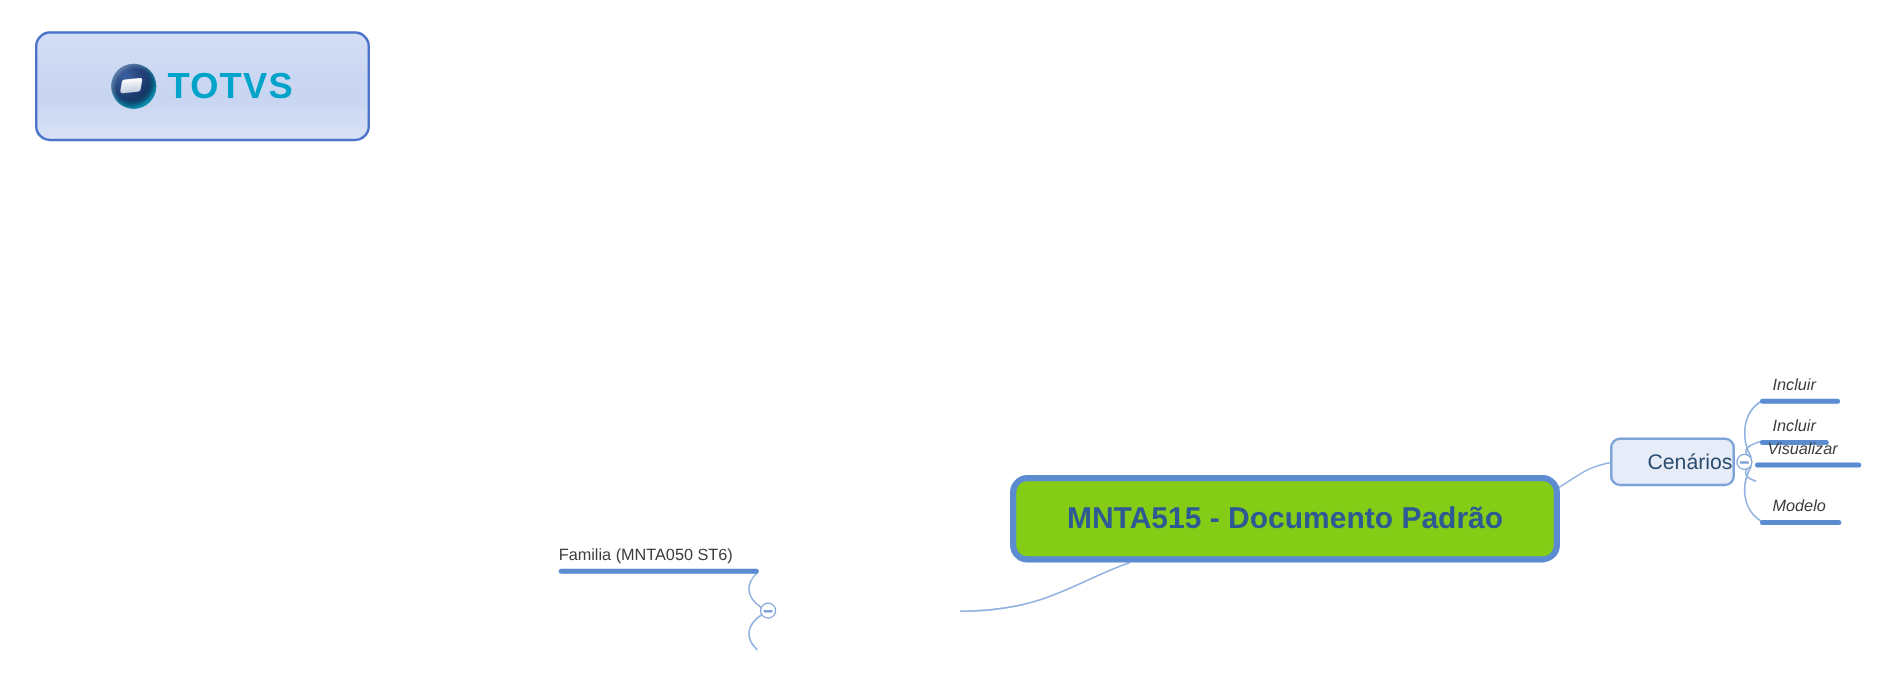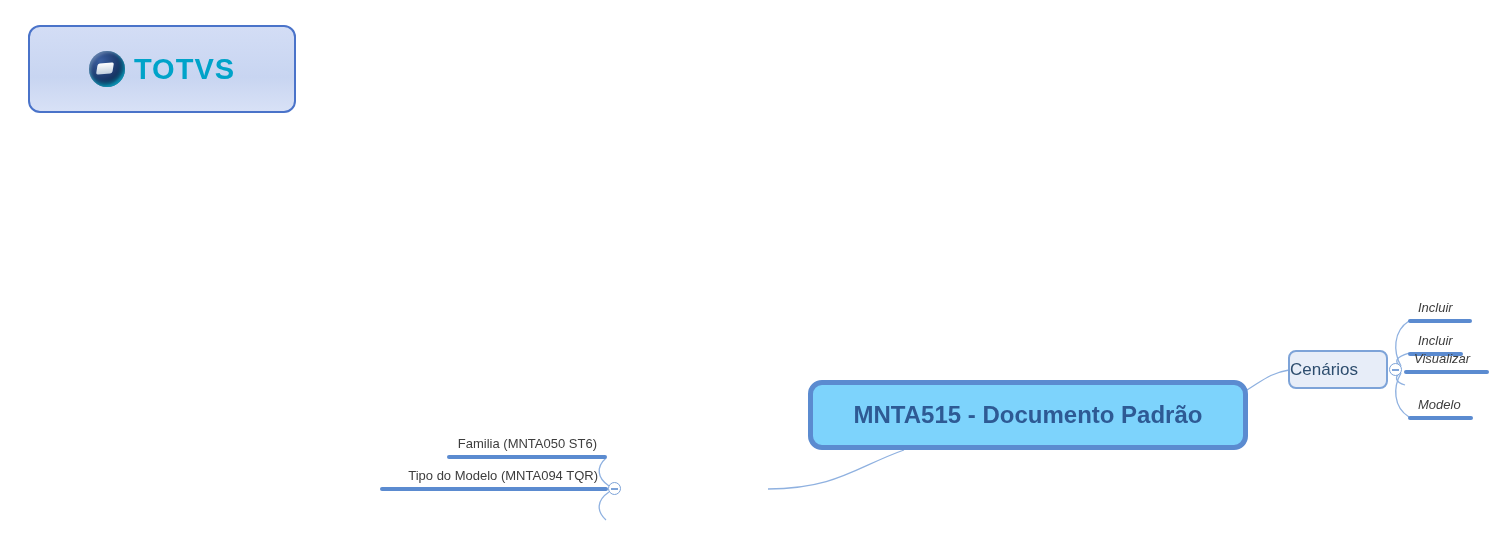--- a/index.html
+++ b/index.html
@@ -27,28 +27,28 @@
     content:'';position:absolute;left:8px;top:12px;width:16px;height:11px;
     background:linear-gradient(180deg,#ffffff,#c2cfdf);
     transform:skewX(-14deg) rotate(-5deg);border-radius:2px;
   }
   .brand{font-size:29px;font-weight:bold;color:#00a3c9;letter-spacing:1px;}
   .logo-subtitle{font-size:13px;font-weight:bold;color:#3a5cc8;letter-spacing:.4px;}
 
   
   .root-node{
     position:absolute;left:808px;top:380px;width:440px;height:70px;box-sizing:border-box;
-    background:#7dd3fc;border:5px solid #5b8bd0;border-radius:14px;
+    background:#84cc16;border:5px solid #5b8bd0;border-radius:14px;
     display:flex;align-items:center;justify-content:center;
     font-size:24px;font-weight:bold;color:#2e5a94;
   }
   .branch-node{
     position:absolute;box-sizing:border-box;
     background:#e7edf8;border:2px solid #7da3d8;border-radius:8px;
-    display:flex;align-items:center;justify-content:flex-start;
+    display:flex;align-items:center;justify-content:flex-end;
     font-size:17px;color:#2d4d6e;white-space:nowrap;
   }
   #node-cenarios{left:1288px;top:350px;width:100px;height:39px;}
   #node-prereq{left:627px;top:469px;width:140px;height:40px;}
 
   
   .toggle{
     position:absolute;width:13px;height:13px;box-sizing:border-box;
     border:1px solid #7da3d8;border-radius:50%;background:#ffffff;
     display:flex;align-items:center;justify-content:center;cursor:pointer;
@@ -57,21 +57,21 @@
   #toggle-cenarios{left:1389px;top:363px;}
   #toggle-prereq{left:608px;top:482px;}
 
   
   .leaf{position:absolute;}
   .leaf-label{
     display:block;font-size:13px;color:#3d3d3d;line-height:15px;
     margin-bottom:4px;white-space:nowrap;
   }
   .leaf.right .leaf-label{padding-left:10px;text-align:left;font-style:italic;}
-  .leaf.left  .leaf-label{padding-right:10px;text-align:right;}
+  .leaf.left  .leaf-label{padding-right:10px;}
   .leaf-line{height:4px;background:#5b8bd0;border-radius:2px;}
 
   svg.connectors{position:absolute;left:0;top:0;pointer-events:none;}
 </style>
 </head>
 <body>
 
 <div class="canvas">
 
   <svg class="connectors" width="1507" height="538" viewBox="0 0 1507 538">
@@ -127,18 +127,14 @@
   </div>
 
   <div id="toggle-prereq" class="toggle">
     <span class="minus"></span>
   </div>
 
   <div class="leaf left" style="left:447px;top:436px;width:160px">
     <span class="leaf-label">Familia (MNTA050 ST6)</span>
     <div class="leaf-line"></div>
   </div>
-  <div class="leaf left" style="left:380px;top:468px;width:228px">
-    <span class="leaf-label">Tipo do Modelo (MNTA094 TQR)</span>
-    <div class="leaf-line"></div>
-  </div>
 
 </div>
 
 </body></html>

